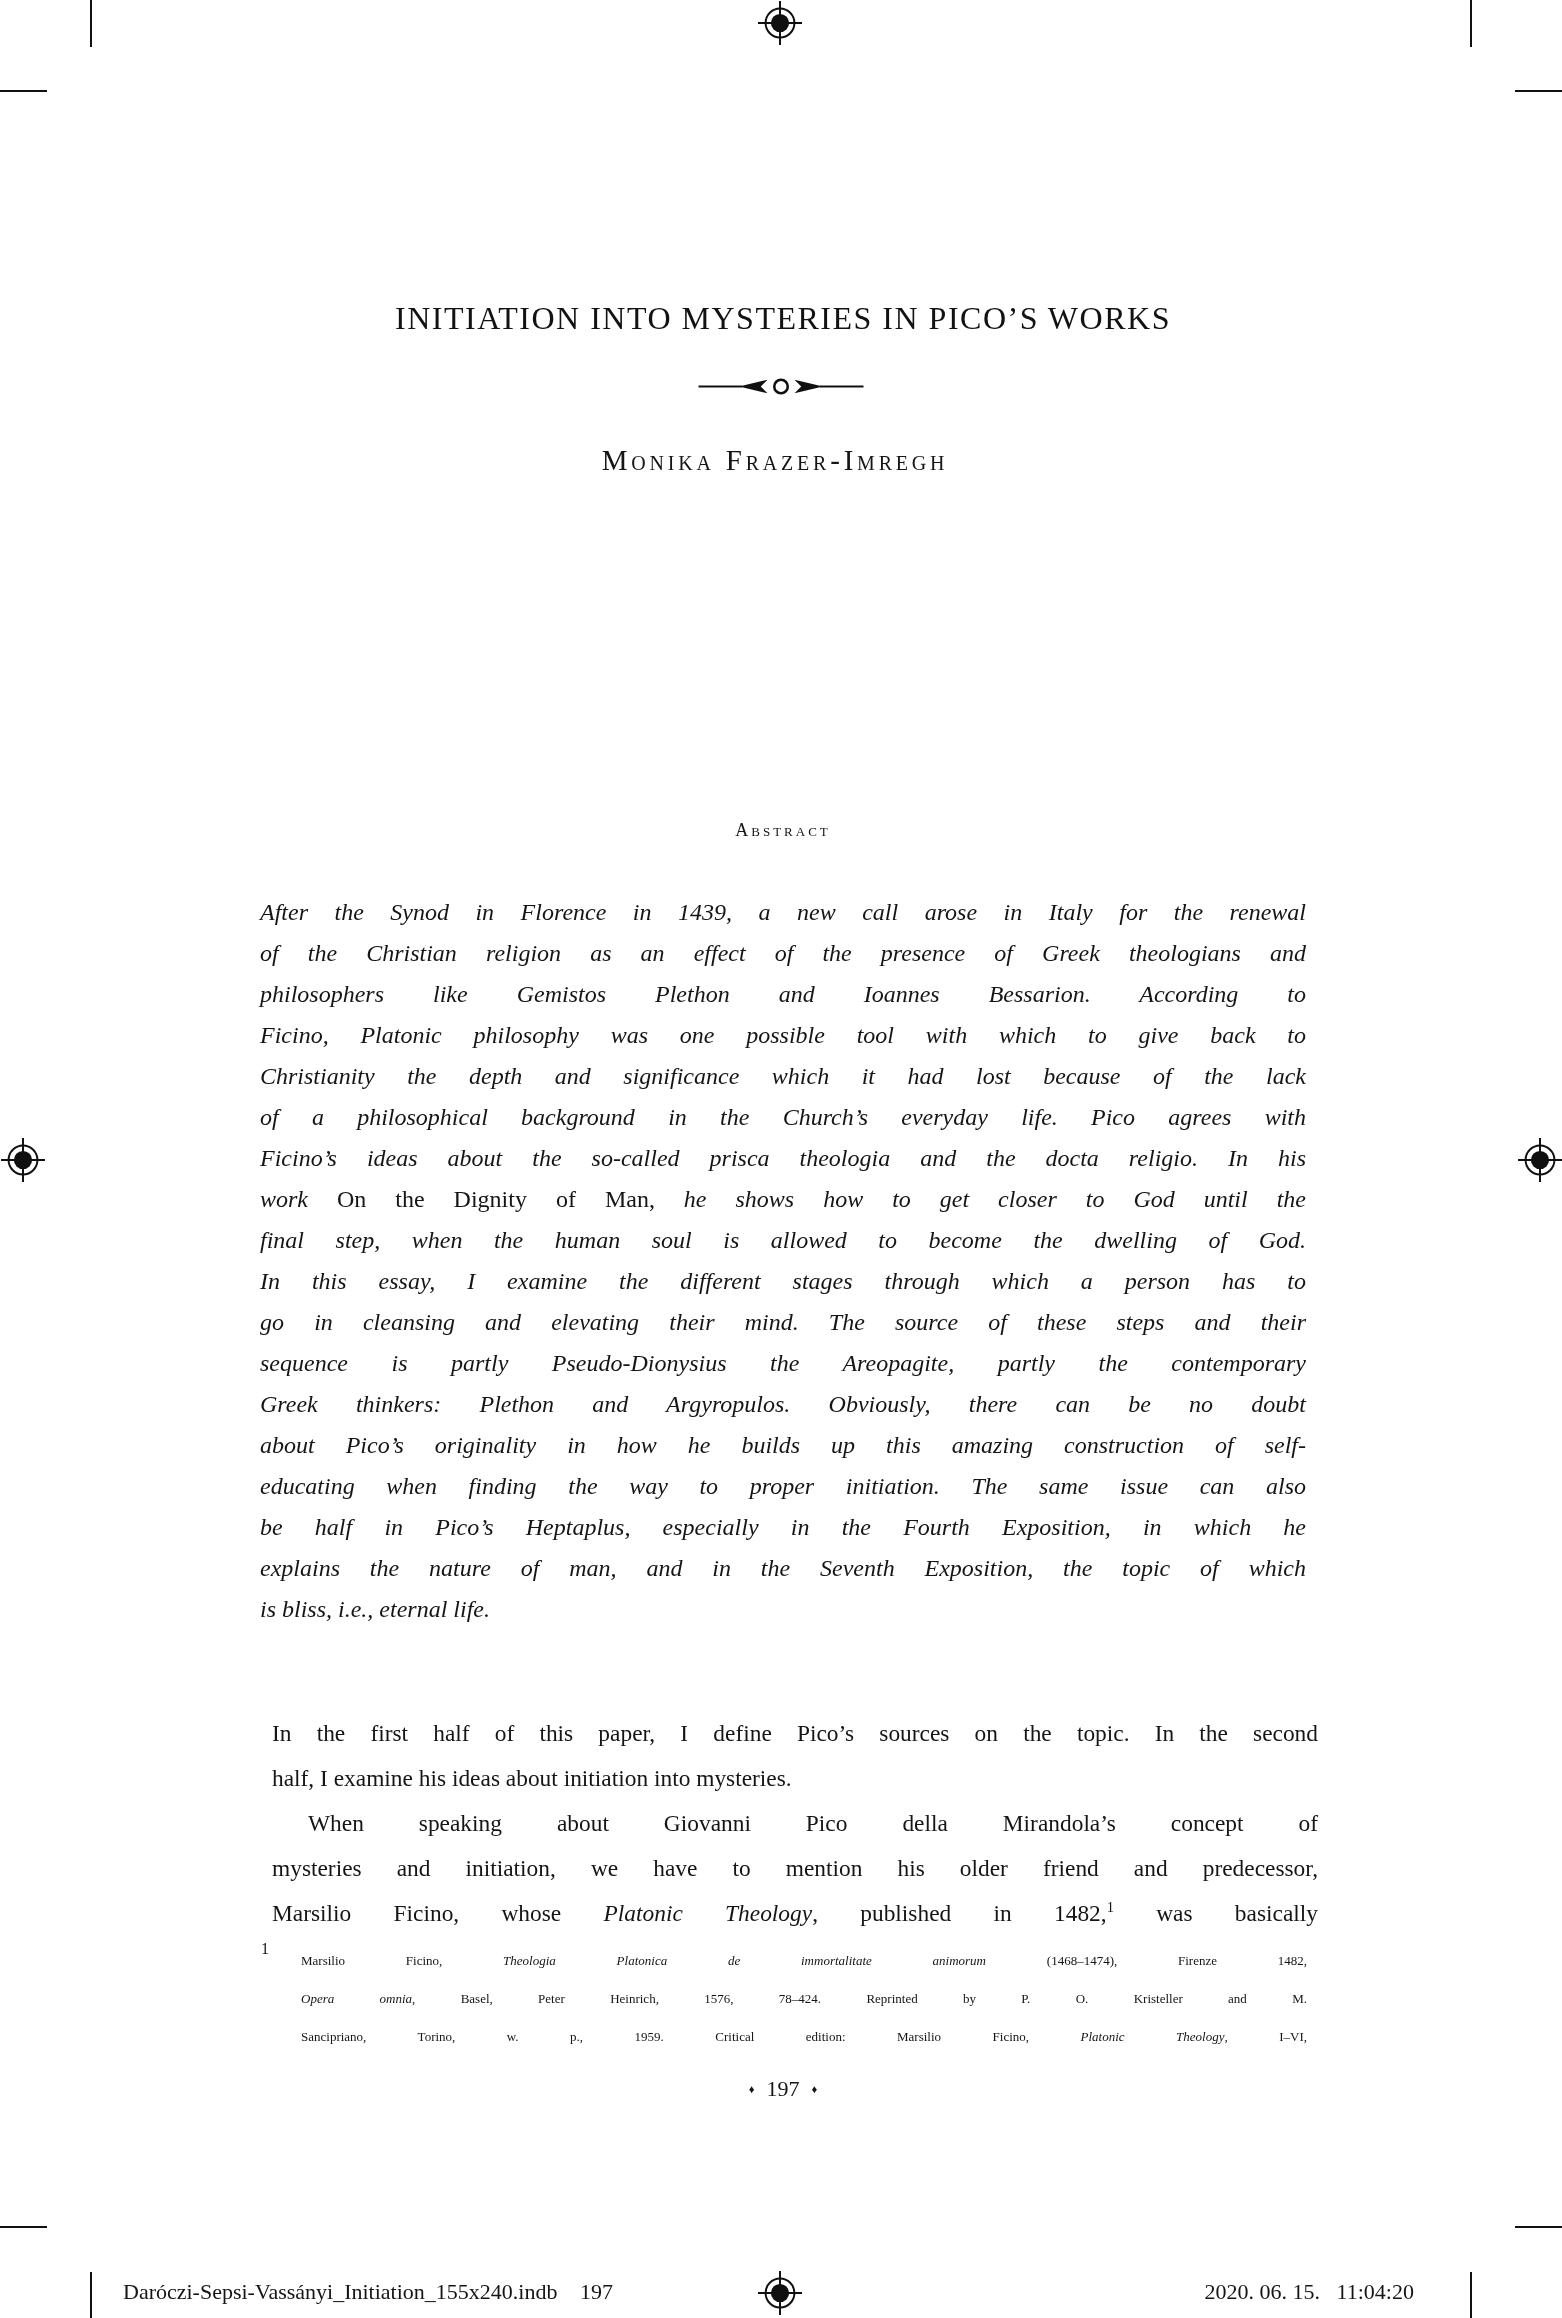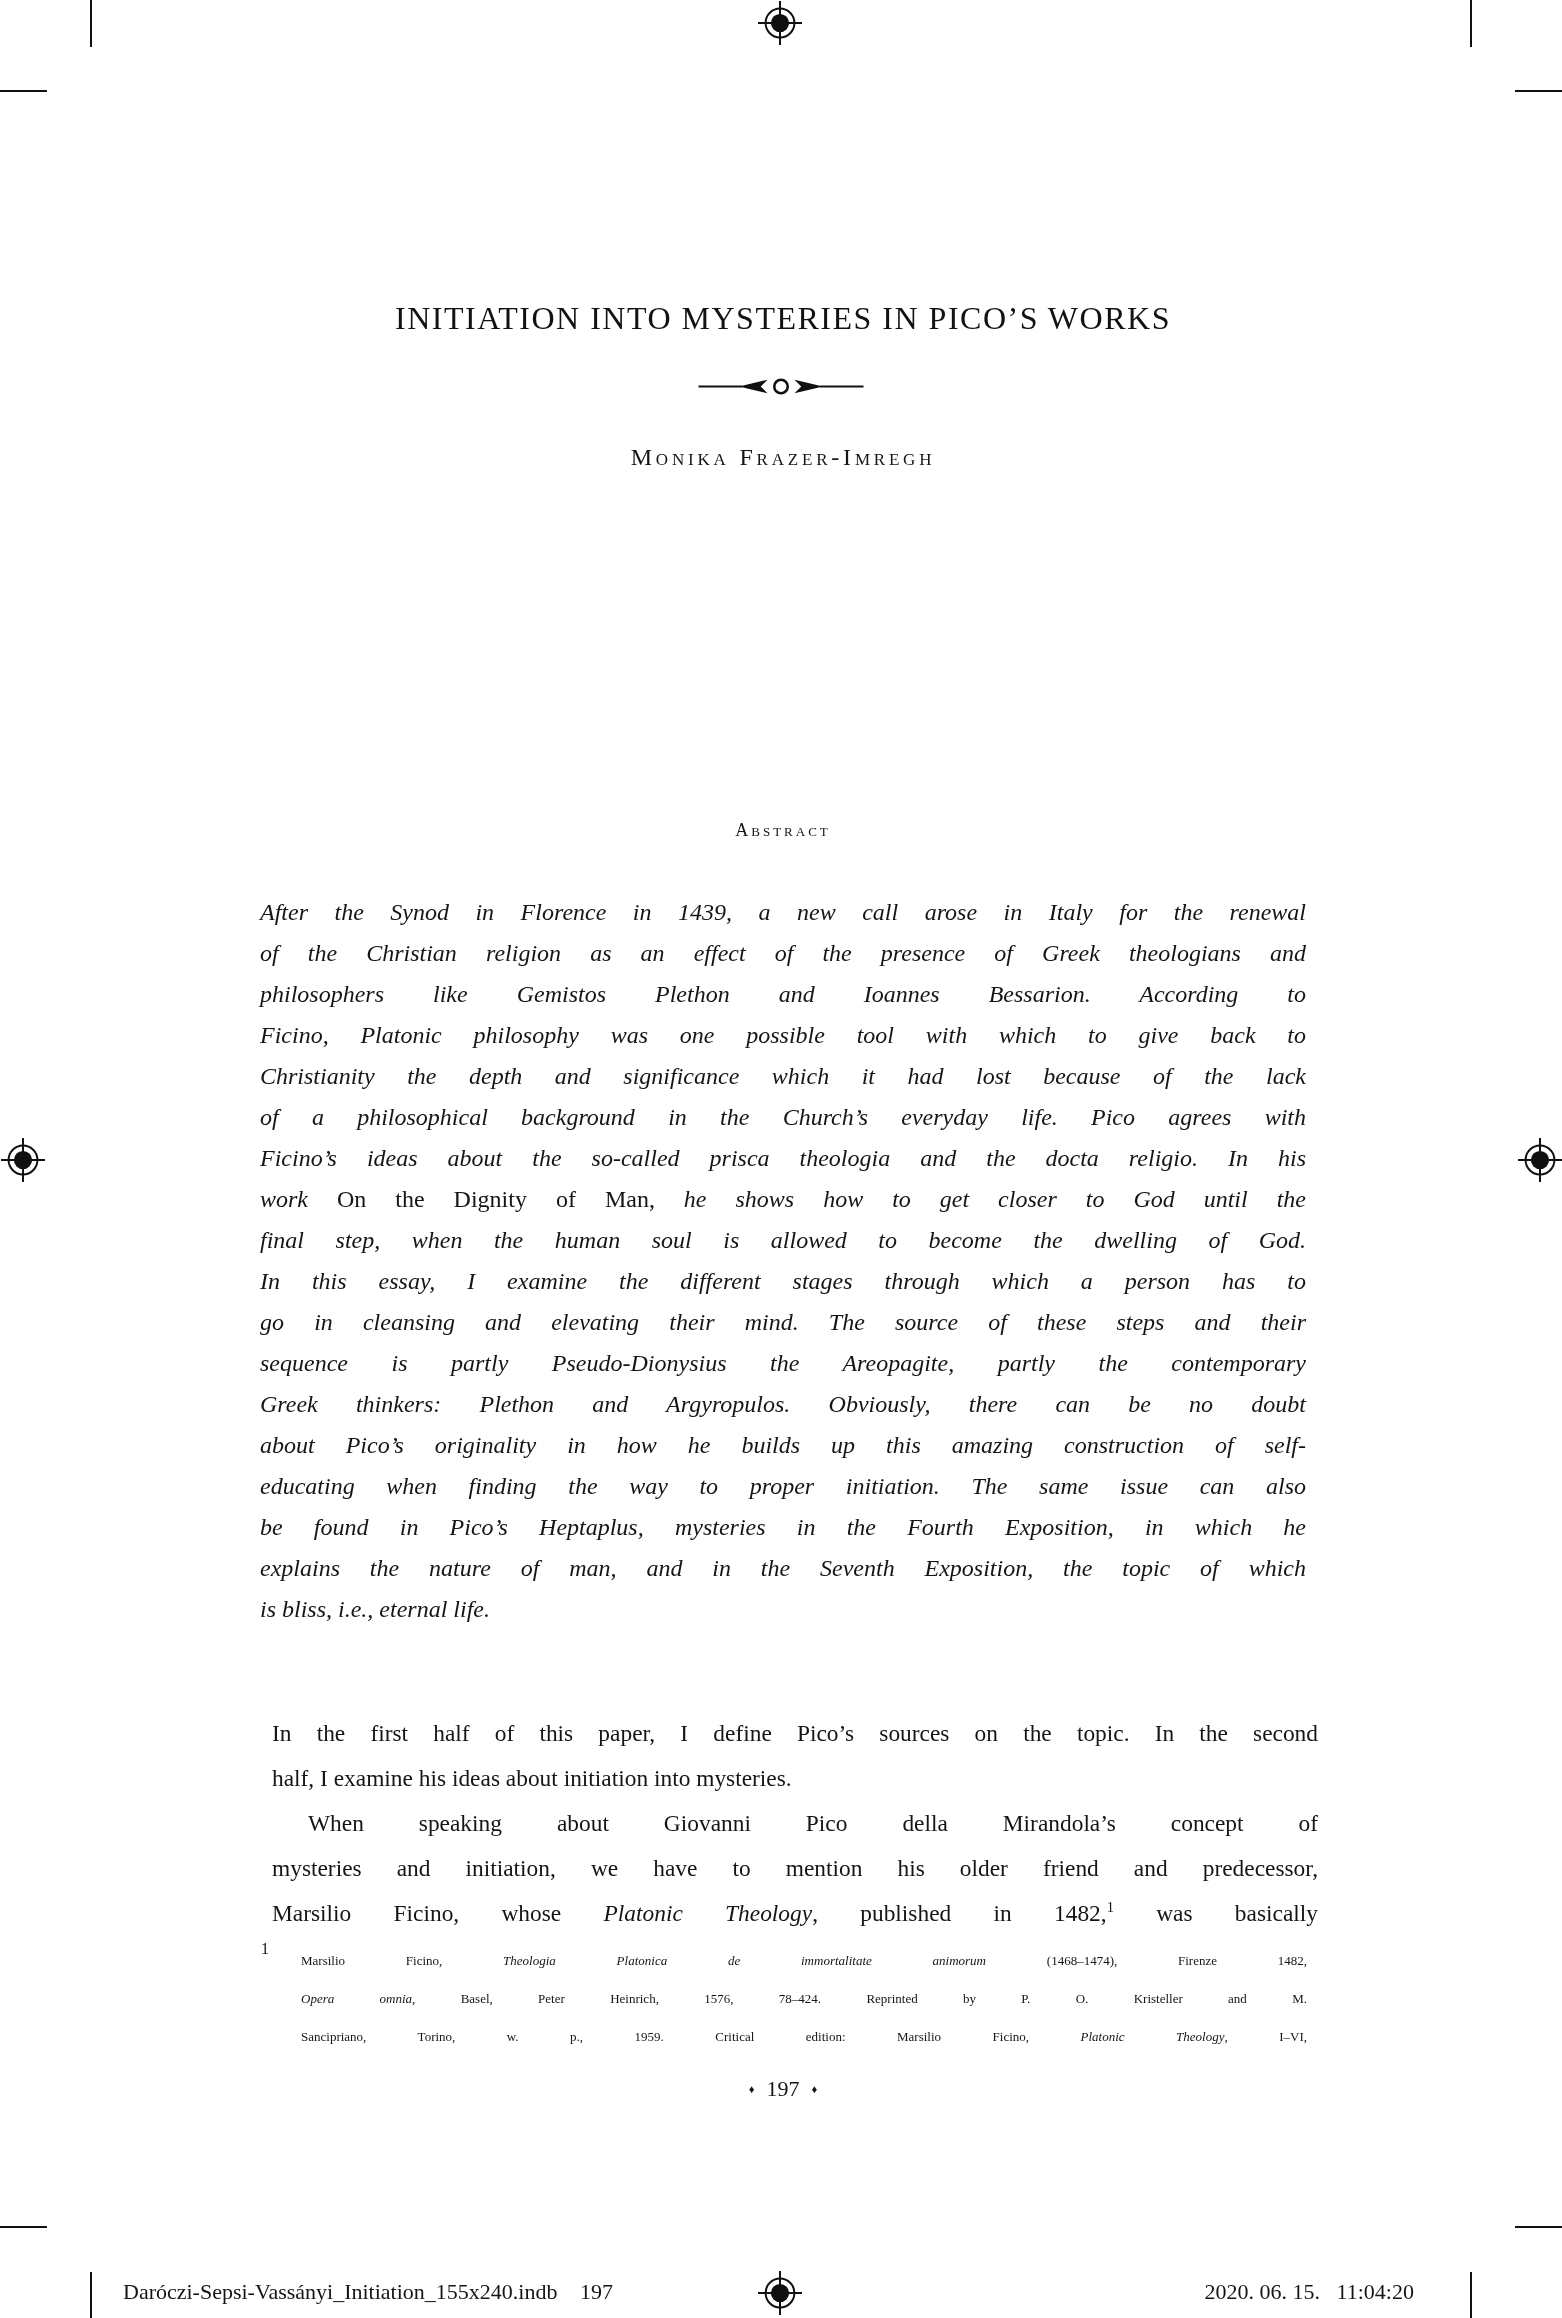--- a/index.html
+++ b/index.html
@@ -17,22 +17,22 @@
   .regmark { position:absolute; width:44px; height:44px; }
   .regmark svg { display:block; width:44px; height:44px; }
   
   .title {
     position:absolute; left:260px; width:1046px; top:300px;
     text-align:center; font-size:32px; letter-spacing:1.5px; color:#121212;
     white-space:nowrap;
   }
   .ornament { position:absolute; left:698px; top:376px; width:166px; height:21px; }
   .author {
-    position:absolute; left:260px; width:1046px; top:444px;
-    text-align:center; font-variant:small-caps; font-size:24px; letter-spacing:3.8px;
+    position:absolute; left:252px; width:1046px; top:444px;
+    text-align:center; font-variant:small-caps; font-size:29px; letter-spacing:3.8px;
   }
   .abstract-heading {
     position:absolute; left:260px; width:1046px; top:820px;
     text-align:center; font-variant:small-caps; font-size:18px; letter-spacing:3px;
   }
   
   .abstract {
     position:absolute; left:260px; width:1046px; top:892px;
     font-style:italic; font-size:24px; line-height:41px;
   }
@@ -136,21 +136,21 @@
       <div class="jline">of a philosophical background in the Church’s everyday life. Pico agrees with</div>
       <div class="jline">Ficino’s ideas about the so-called prisca theologia and the docta religio. In his</div>
       <div class="jline">work <span class="up">On the Dignity of Man,</span> he shows how to get closer to God until the</div>
       <div class="jline">final step, when the human soul is allowed to become the dwelling of God.</div>
       <div class="jline">In this essay, I examine the different stages through which a person has to</div>
       <div class="jline">go in cleansing and elevating their mind. The source of these steps and their</div>
       <div class="jline">sequence is partly Pseudo-Dionysius the Areopagite, partly the contemporary</div>
       <div class="jline">Greek thinkers: Plethon and Argyropulos. Obviously, there can be no doubt</div>
       <div class="jline">about Pico’s originality in how he builds up this amazing construction of self-</div>
       <div class="jline">educating when finding the way to proper initiation. The same issue can also</div>
-      <div class="jline">be found in Pico’s Heptaplus, mysteries in the Fourth Exposition, in which he</div>
+      <div class="jline">be half in Pico’s Heptaplus, especially in the Fourth Exposition, in which he</div>
       <div class="jline">explains the nature of man, and in the Seventh Exposition, the topic of which</div>
       <div class="jline">is bliss, i.e., eternal life.</div>
     </div>
 
   <div class="bodytext">
     <div class="para1">
         <div class="jline">In the first half of this paper, I define Pico’s sources on the topic. In the second</div>
         <div class="jline">half, I examine his ideas about initiation into mysteries.</div>
       </div>
     <div class="para2">

